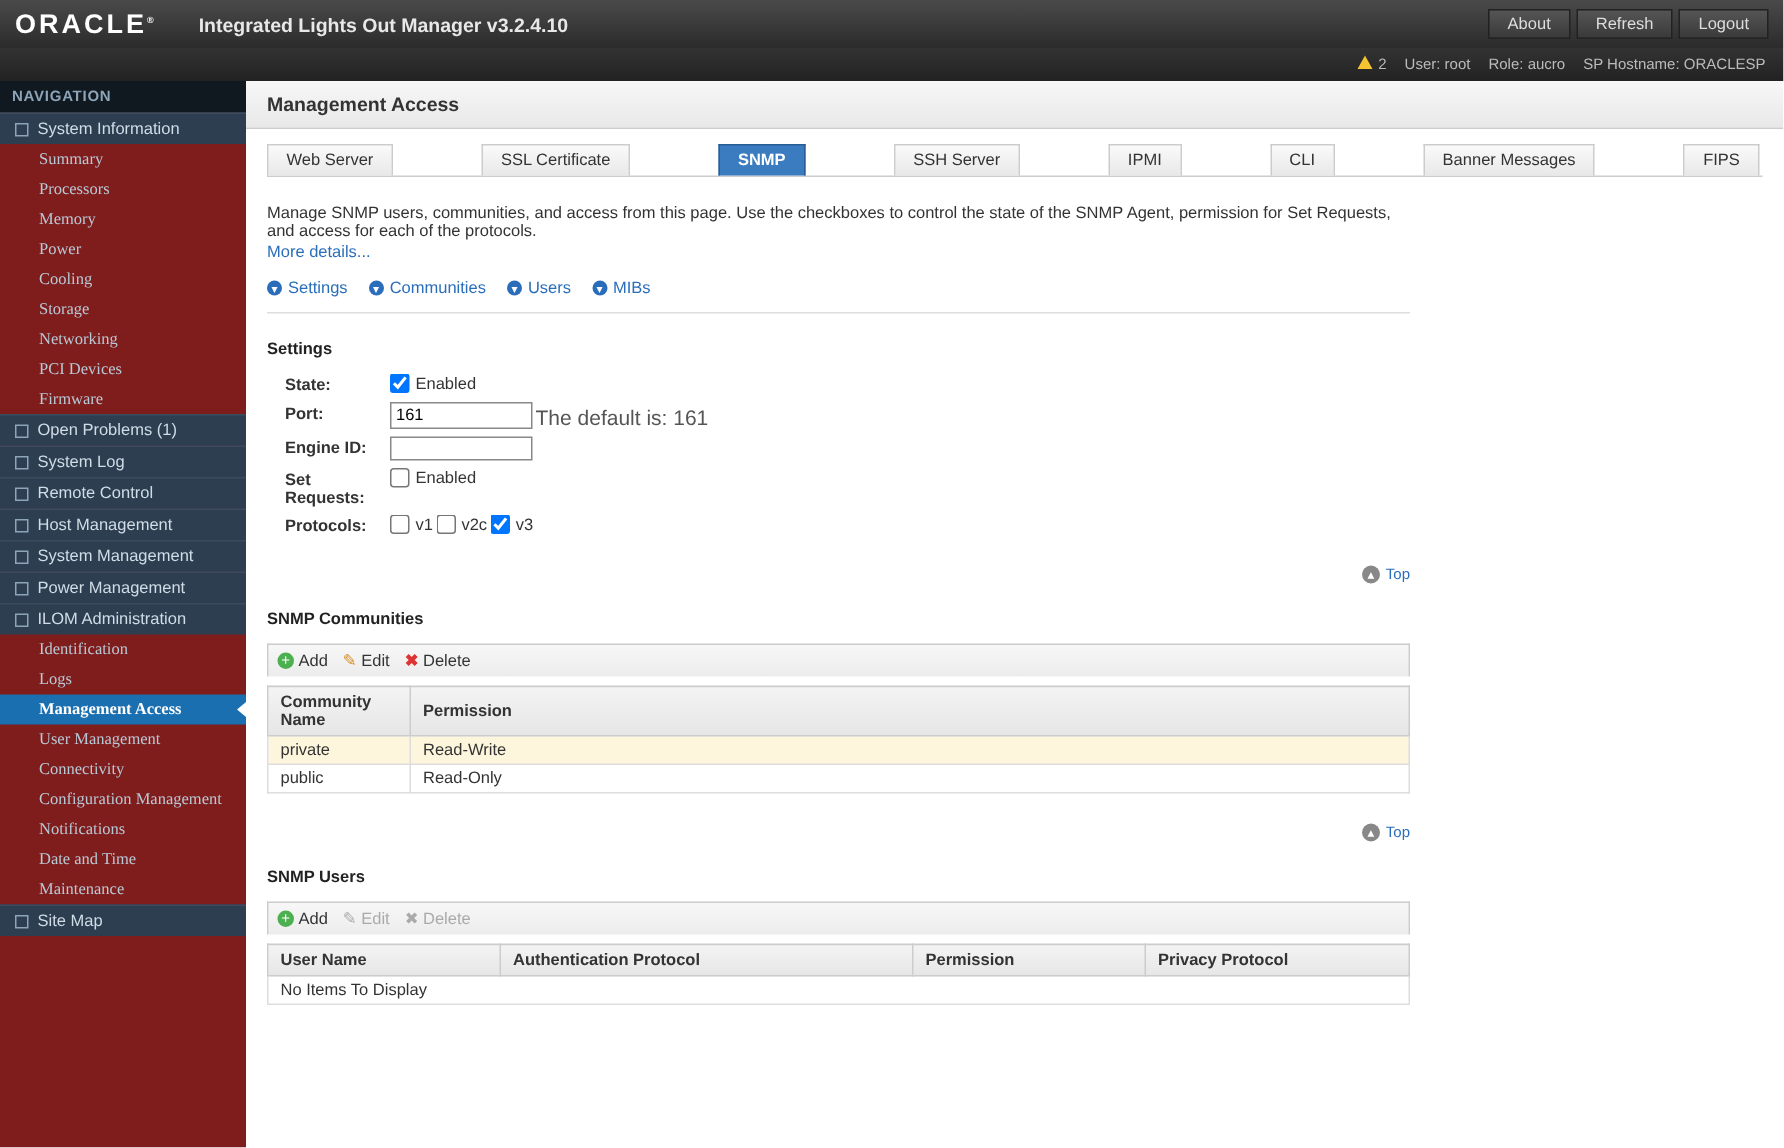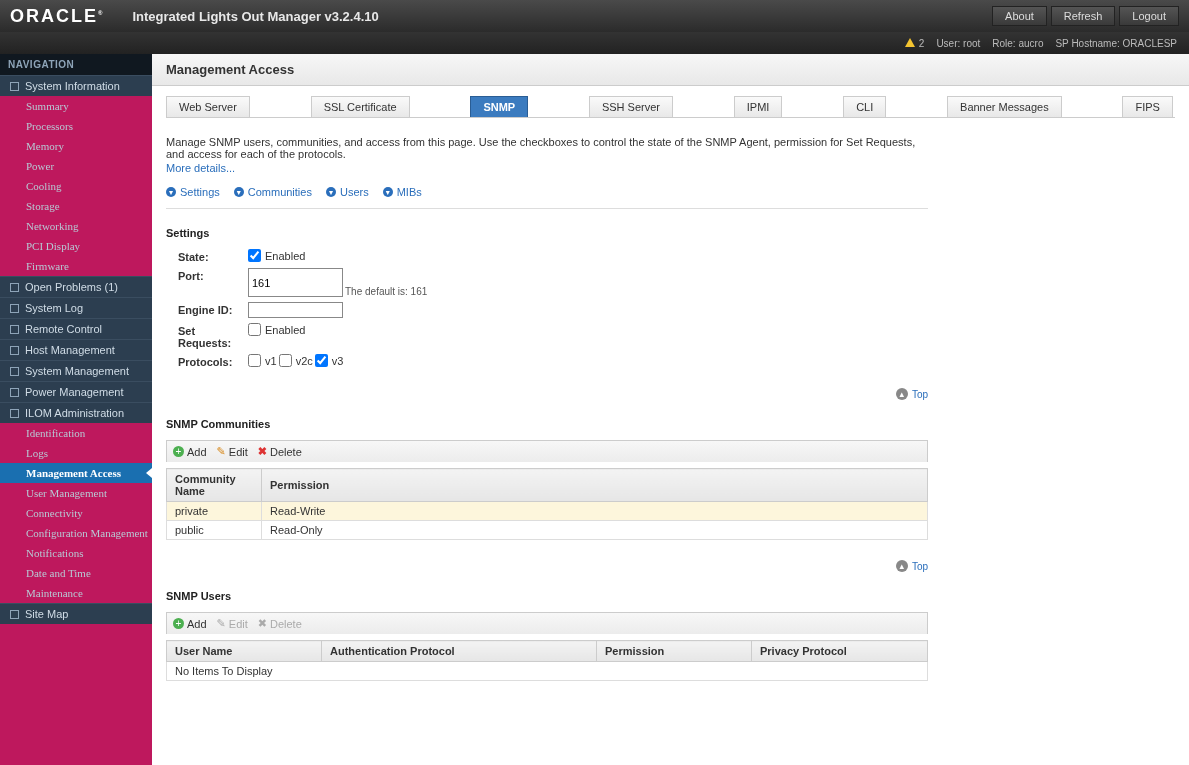--- a/index.html
+++ b/index.html
@@ -6,21 +6,21 @@
 body { font-family: Arial, Helvetica, sans-serif; font-size: 11px; color: #333; background: #fff; }
 .header { background: linear-gradient(#4a4a4a, #2b2b2b); height: 32px; display: flex; align-items: center; padding: 0 10px; color: #fff; }
 .logo { font-size: 18px; font-weight: bold; letter-spacing: 2px; }
 .logo-sub { font-size: 6px; vertical-align: super; }
 .app-title { margin-left: 28px; font-size: 13px; font-weight: bold; color: #e8e8e8; }
 .header-buttons { margin-left: auto; display: flex; gap: 4px; }
 .hbtn { background: linear-gradient(#555,#3a3a3a); border: 1px solid #222; color: #ddd; padding: 3px 12px; font-size: 11px; cursor: pointer; }
 .status-bar { background: linear-gradient(#333,#222); height: 22px; color: #bbb; font-size: 10px; display: flex; align-items: center; justify-content: flex-end; padding: 0 12px; gap: 12px; }
 .warn-icon { width: 0; height: 0; border-left: 5px solid transparent; border-right: 5px solid transparent; border-bottom: 9px solid #f4c430; display: inline-block; margin-right: 4px; }
 .layout { display: flex; height: calc(100vh - 54px); }
-.sidebar { width: 152px; background: #be185d; color: #c5d2dd; overflow-y: auto; flex-shrink: 0; }
+.sidebar { width: 164px; background: #7f1d1d; color: #c5d2dd; overflow-y: auto; flex-shrink: 0; }
 .nav-header { background: #101820; color: #8ea4b8; font-size: 10px; font-weight: bold; padding: 5px 8px; letter-spacing: 0.5px; }
 .nav-group { background: #2c3e50; padding: 4px 8px 4px 10px; color: #d0dce6; font-size: 11px; cursor: pointer; border-top: 1px solid #3a4d60; display: flex; align-items: center; }
 .nav-group::before { content: ""; display: inline-block; width: 7px; height: 7px; border: 1px solid #8ea4b8; margin-right: 6px; font-size: 8px; line-height: 6px; text-align: center; }
 .nav-item { padding: 4px 3px 4px 26px; font-size: 11px; cursor: pointer; color: #b8c8d4; font-family: Liberation Serif, serif; }
 .nav-item.active { background: #1a6fb0; color: #fff; font-weight: bold; position: relative; }
 .nav-item.active::after { content: ""; position: absolute; right: 0; top: 50%; transform: translateY(-50%); width: 0; height: 0; border-top: 5px solid transparent; border-bottom: 5px solid transparent; border-right: 6px solid #fff; }
 .content { flex: 1; background: #fff; overflow-y: auto; }
 .page-title-bar { background: linear-gradient(#f7f7f7,#e8e8e8); border-bottom: 1px solid #ccc; padding: 8px 14px; font-size: 13px; font-weight: bold; color: #333; }
 .tabs { display: flex; margin: 10px 14px 0; border-bottom: 1px solid #ccc; justify-content: space-between; }
 .tab { border: 1px solid #ccc; border-bottom: none; padding: 4px 12px; background: linear-gradient(#fafafa,#e8e8e8); font-size: 11px; color: #333; cursor: pointer; margin-right: 2px; }
@@ -31,21 +31,21 @@
 .anchor-row { margin: 12px 0 10px; display: flex; gap: 14px; align-items: center; }
 .anchor { color: #2a6ebb; font-size: 11px; cursor: pointer; display: flex; align-items: center; gap: 4px; }
 .circle-arrow { width: 10px; height: 10px; border-radius: 50%; background: #2a6ebb; color: #fff; font-size: 8px; display: inline-flex; align-items: center; justify-content: center; }
 hr { border: none; border-top: 1px solid #ddd; margin: 10px 0; }
 .section-title { font-weight: bold; font-size: 11px; margin: 18px 0 10px; color: #222; }
 .form-row { display: flex; align-items: flex-start; margin: 5px 0; }
 .form-label { width: 82px; text-align: left; font-size: 11px; color: #333; font-weight: bold; padding-left: 12px; padding-top: 2px; }
 .form-val { font-size: 11px; display: flex; flex-direction: row; gap: 2px; }
 .form-val input[type=text] { width: 95px; border: 1px solid #888; padding: 1px 3px; font-size: 11px; }
 .check-row { display: flex; align-items: center; gap: 4px; }
-.hint { font-size: 10px; color: #555; margin-top: 18px; }
+.hint { font-size: 14px; color: #555; margin-top: 2px; }
 .btn { background: linear-gradient(#fafafa,#e4e4e4); border: 1px solid #aaa; padding: 2px 10px; font-size: 11px; cursor: pointer; }
 .toprow { display: flex; justify-content: flex-end; align-items: center; font-size: 10px; color: #555; margin-top: 20px; gap: 4px; }
 .top-circle { width: 12px; height: 12px; border-radius: 50%; background: #888; color: #fff; display: inline-flex; align-items: center; justify-content: center; font-size: 9px; }
 .tbl { width: 100%; border: 1px solid #ccc; border-collapse: collapse; margin-top: 6px; }
 .tbl-toolbar { background: linear-gradient(#f7f7f7,#ececec); border: 1px solid #ccc; border-bottom: none; padding: 4px 6px; display: flex; gap: 10px; font-size: 11px; }
 .tool { display: inline-flex; align-items: center; gap: 3px; cursor: pointer; color: #333; }
 .tool.disabled { color: #aaa; cursor: default; }
 .ico-add { width: 11px; height: 11px; border-radius: 50%; background: #4caf50; color: #fff; font-size: 10px; display: inline-flex; align-items: center; justify-content: center; }
 .ico-edit { color: #d78a1e; font-size: 11px; }
 .ico-del { color: #d33; font-weight: bold; font-size: 11px; }
@@ -79,21 +79,21 @@
     <div class="nav-header">NAVIGATION</div>
     <div id="nav-body">
         <div class="nav-group">System Information</div>
         <div class="nav-item">Summary</div>
         <div class="nav-item">Processors</div>
         <div class="nav-item">Memory</div>
         <div class="nav-item">Power</div>
         <div class="nav-item">Cooling</div>
         <div class="nav-item">Storage</div>
         <div class="nav-item">Networking</div>
-        <div class="nav-item">PCI Display</div>
+        <div class="nav-item">PCI Devices</div>
         <div class="nav-item">Firmware</div>
         <div class="nav-group">Open Problems (1)</div>
         <div class="nav-group">System Log</div>
         <div class="nav-group">Remote Control</div>
         <div class="nav-group">Host Management</div>
         <div class="nav-group">System Management</div>
         <div class="nav-group">Power Management</div>
         <div class="nav-group">ILOM Administration</div>
         <div class="nav-item">Identification</div>
         <div class="nav-item">Logs</div>

